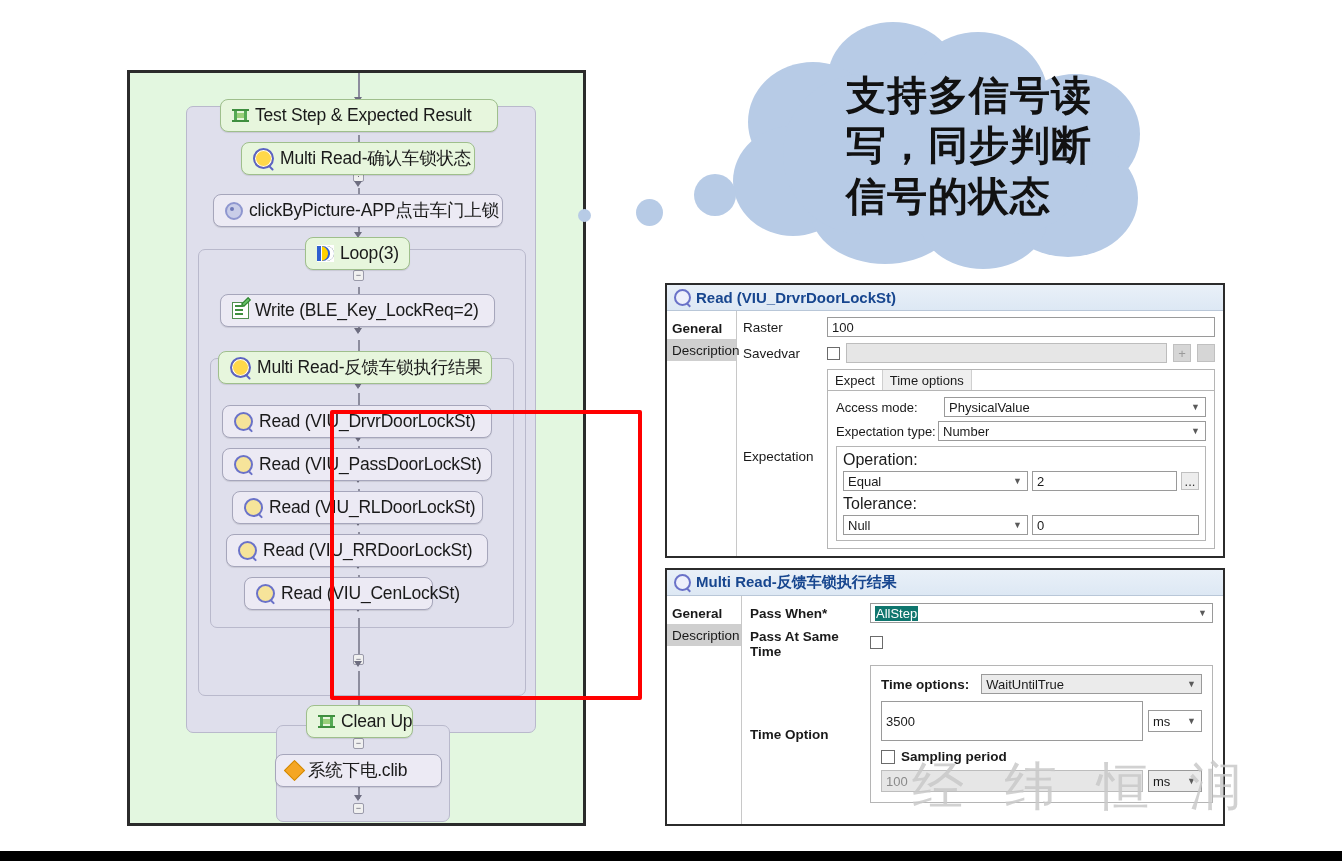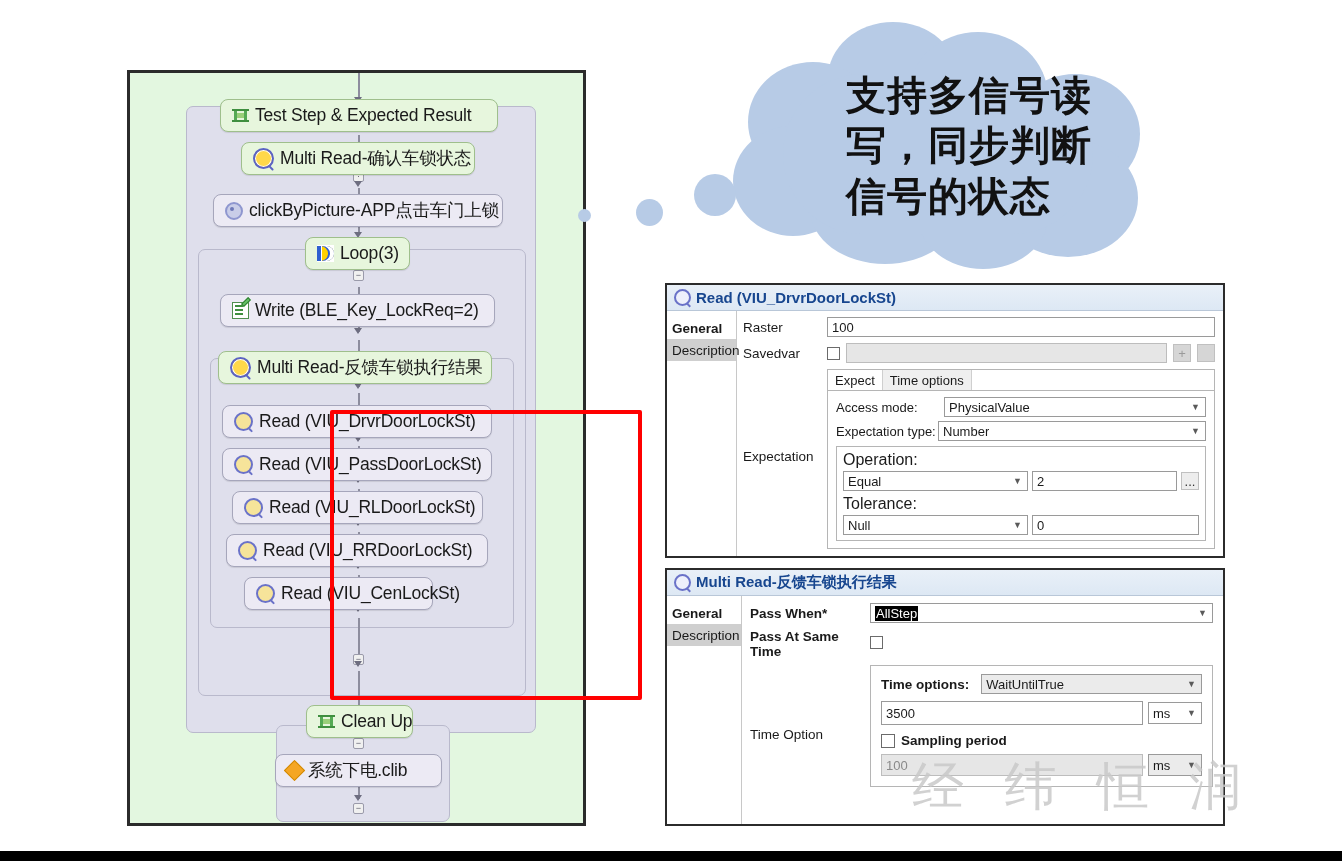--- a/index.html
+++ b/index.html
@@ -124,21 +124,21 @@
   .sbtn{width:18px;height:18px;background:#d6d6d6;border:1px solid #c0c0c0;
      display:flex;align-items:center;justify-content:center;color:#9a9a9a;font-size:13px;
      box-sizing:border-box;}
   .combo{
     height:20px;border:1px solid #9a9a9a;background:#fff;box-sizing:border-box;
     display:flex;align-items:center;padding:0 2px 0 4px;font-size:13px;justify-content:space-between;
   }
   .combo .cv{overflow:hidden;white-space:nowrap;}
   .caret{color:#5a5a5a;font-size:9px;padding:0 3px;}
   .grayfill{background:#ebebeb;}
-  .sel{background:#000000;color:#fff;padding:0 1px;}
+  .sel{background:#0f766e;color:#fff;padding:0 1px;}
   .tabstrip{display:flex;border:1px solid #b5b5b5;border-bottom:none;background:#c4b5fd;height:20px;}
   .tabstrip .t{padding:0 7px;display:flex;align-items:center;font-size:13px;
      border-right:1px solid #cfcfcf;}
   .tabstrip .t.on{background:#fff;font-weight:normal;}
   .tabstrip .t.off{background:#efefef;}
   .tabstrip .filler{flex:1;background:#fff;}
   .panelbox{border:1px solid #b5b5b5;padding:6px 8px 7px 8px;box-sizing:border-box;background:#fff;}
   .innerbox{border:1px solid #b5b5b5;padding:4px 6px 5px 6px;box-sizing:border-box;margin-top:5px;}
   .minilbl{font-size:16px;margin-bottom:2px;}
   .rowpair{display:flex;gap:4px;align-items:center;}
@@ -388,32 +388,32 @@
           </div>
         </div>
       </div>
       <div class="frow" style="align-items:center;">
         <div class="flabel" style="width:120px;flex:0 0 120px;font-weight:bold;padding-top:0;">Pass At Same Time</div>
         <div class="ctl">
           <span class="chk"></span>
         </div>
       </div>
       <div class="frow" style="margin-bottom:0;">
-        <div class="flabel" style="width:120px;flex:0 0 120px;font-weight:normal;padding-top:62px;">Time Option</div>
+        <div class="flabel" style="width:120px;flex:0 0 120px;font-weight:bold;padding-top:62px;">Time Option</div>
         <div class="ctl">
           <div class="panelbox" style="padding:8px 10px 10px 10px;">
             <div style="display:flex;align-items:center;gap:12px;margin-bottom:7px;">
               <span style="font-size:13.5px;font-weight:bold;white-space:nowrap;">Time options:</span>
               <span class="combo grayfill" style="flex:1;">
                 <span class="cv">WaitUntilTrue</span>
                 <span class="caret">▼</span>
               </span>
             </div>
             <div style="display:flex;align-items:center;gap:5px;margin-bottom:8px;">
-              <span class="tbox" style="flex:1;height:24px;">3500</span>
+              <span class="tbox" style="flex:1;height:40px;">3500</span>
               <span class="combo" style="width:54px;height:22px;">
                 <span class="cv">ms</span>
                 <span class="caret">▼</span>
               </span>
             </div>
             <div style="display:flex;align-items:center;gap:6px;margin-bottom:6px;">
               <span class="chk" style="width:14px;height:14px;flex:0 0 14px;"></span>
               <span style="font-size:13.5px;font-weight:bold;">Sampling period</span>
             </div>
             <div style="display:flex;align-items:center;gap:5px;">

